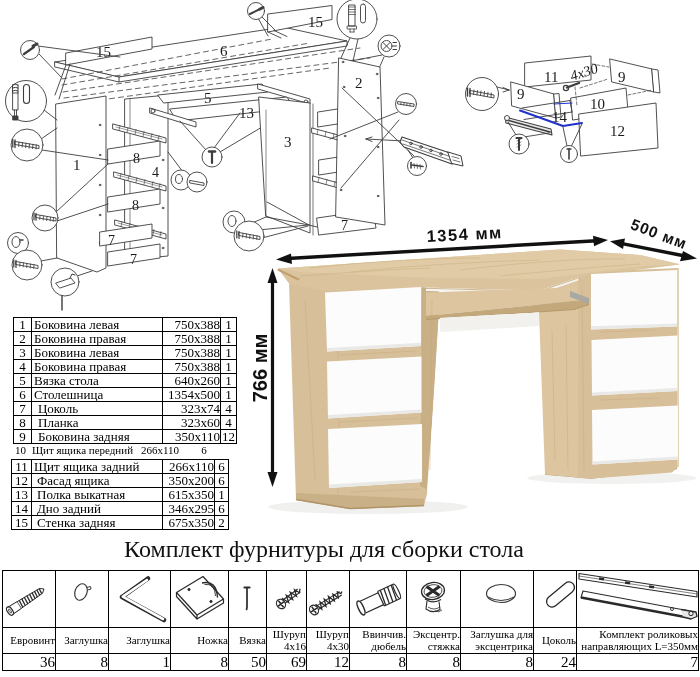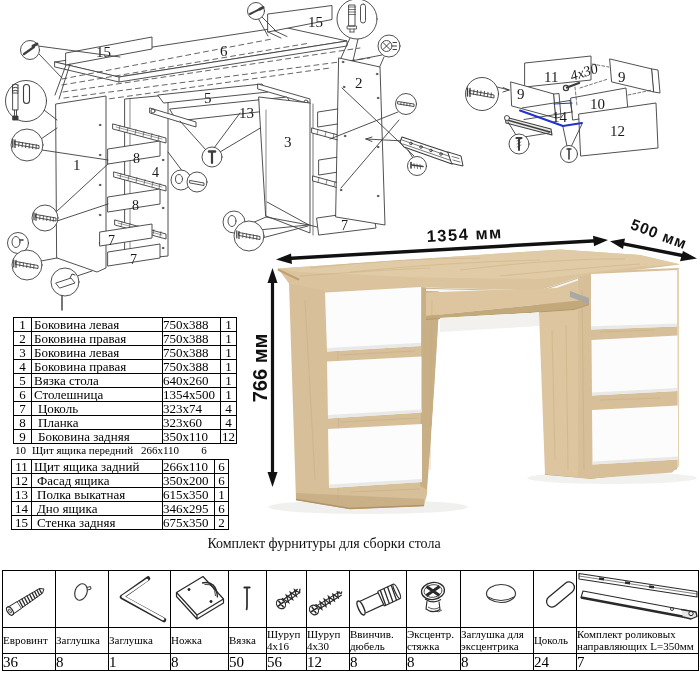--- a/index.html
+++ b/index.html
@@ -1,24 +1,24 @@
 <!DOCTYPE html>
 <html><head>
 <meta charset="utf-8">
 <style>
 html,body{margin:0;padding:0;width:700px;height:677px;background:#ffffff;overflow:hidden;}
 body{font-family:"Liberation Serif",serif;position:relative;}
 .abs{position:absolute;}
 table{border-collapse:collapse;}
 .pt td{border:1px solid #000;font-size:13px;line-height:1;padding:0 2px;height:13px;white-space:nowrap;}
 .pt td.n{text-align:center;padding:0;}
-.pt td.s{text-align:left;padding:0;}
+.pt td.s{text-align:right;padding:0;}
 .pt td.q{text-align:center;padding:0;}
-#title{font-size:14px;color:#111;font-family:Liberation Serif, serif;}
-.hw td{border:1px solid #000;text-align:left;vertical-align:middle;padding:0;}
+#title{font-size:24px;color:#111;font-family:Liberation Serif, serif;}
+.hw td{border:1px solid #000;text-align:right;vertical-align:middle;padding:0;}
 .hw svg{display:block;margin:0 auto;}
 .hw .lbl{font-size:11px;line-height:1.05;}
 .hw .num{font-size:15px;height:16px;line-height:16px;}
 </style>
 </head>
 <body>
 <svg id="art" width="700" height="677" viewBox="0 0 700 677" style="position:absolute;left:0;top:0">
 <defs></defs>
 <g fill="none" stroke="#3d3d3d" stroke-width="0.9" stroke-linejoin="round" stroke-linecap="round">
 
@@ -529,21 +529,21 @@
           <td class="q">6</td>
         </tr>
 <tr>
           <td class="n">13</td>
           <td style="padding-left:5px">Полка выкатная</td>
           <td class="s">615х350</td>
           <td class="q">1</td>
         </tr>
 <tr>
           <td class="n">14</td>
-          <td style="padding-left:5px">Дно ящика</td>
+          <td style="padding-left:5px">Дно задний</td>
           <td class="s">346х295</td>
           <td class="q">6</td>
         </tr>
 <tr>
           <td class="n">15</td>
           <td style="padding-left:5px">Стенка задняя</td>
           <td class="s">675х350</td>
           <td class="q">2</td>
         </tr>
 </tbody>
@@ -717,21 +717,21 @@
 <td class="lbl">Заглушка для<br>эксцентрика</td>
 <td class="lbl">Цоколь</td>
 <td class="lbl">Комплект роликовых<br>направляющих L=350мм</td>
 </tr>
 <tr>
           <td class="num">36</td>
           <td class="num">8</td>
           <td class="num">1</td>
           <td class="num">8</td>
           <td class="num">50</td>
-          <td class="num">56</td>
+          <td class="num">69</td>
           <td class="num">12</td>
           <td class="num">8</td>
           <td class="num">8</td>
           <td class="num">8</td>
           <td class="num">24</td>
           <td class="num">7</td>
         </tr>
 </tbody>
     </table>
 </div>

